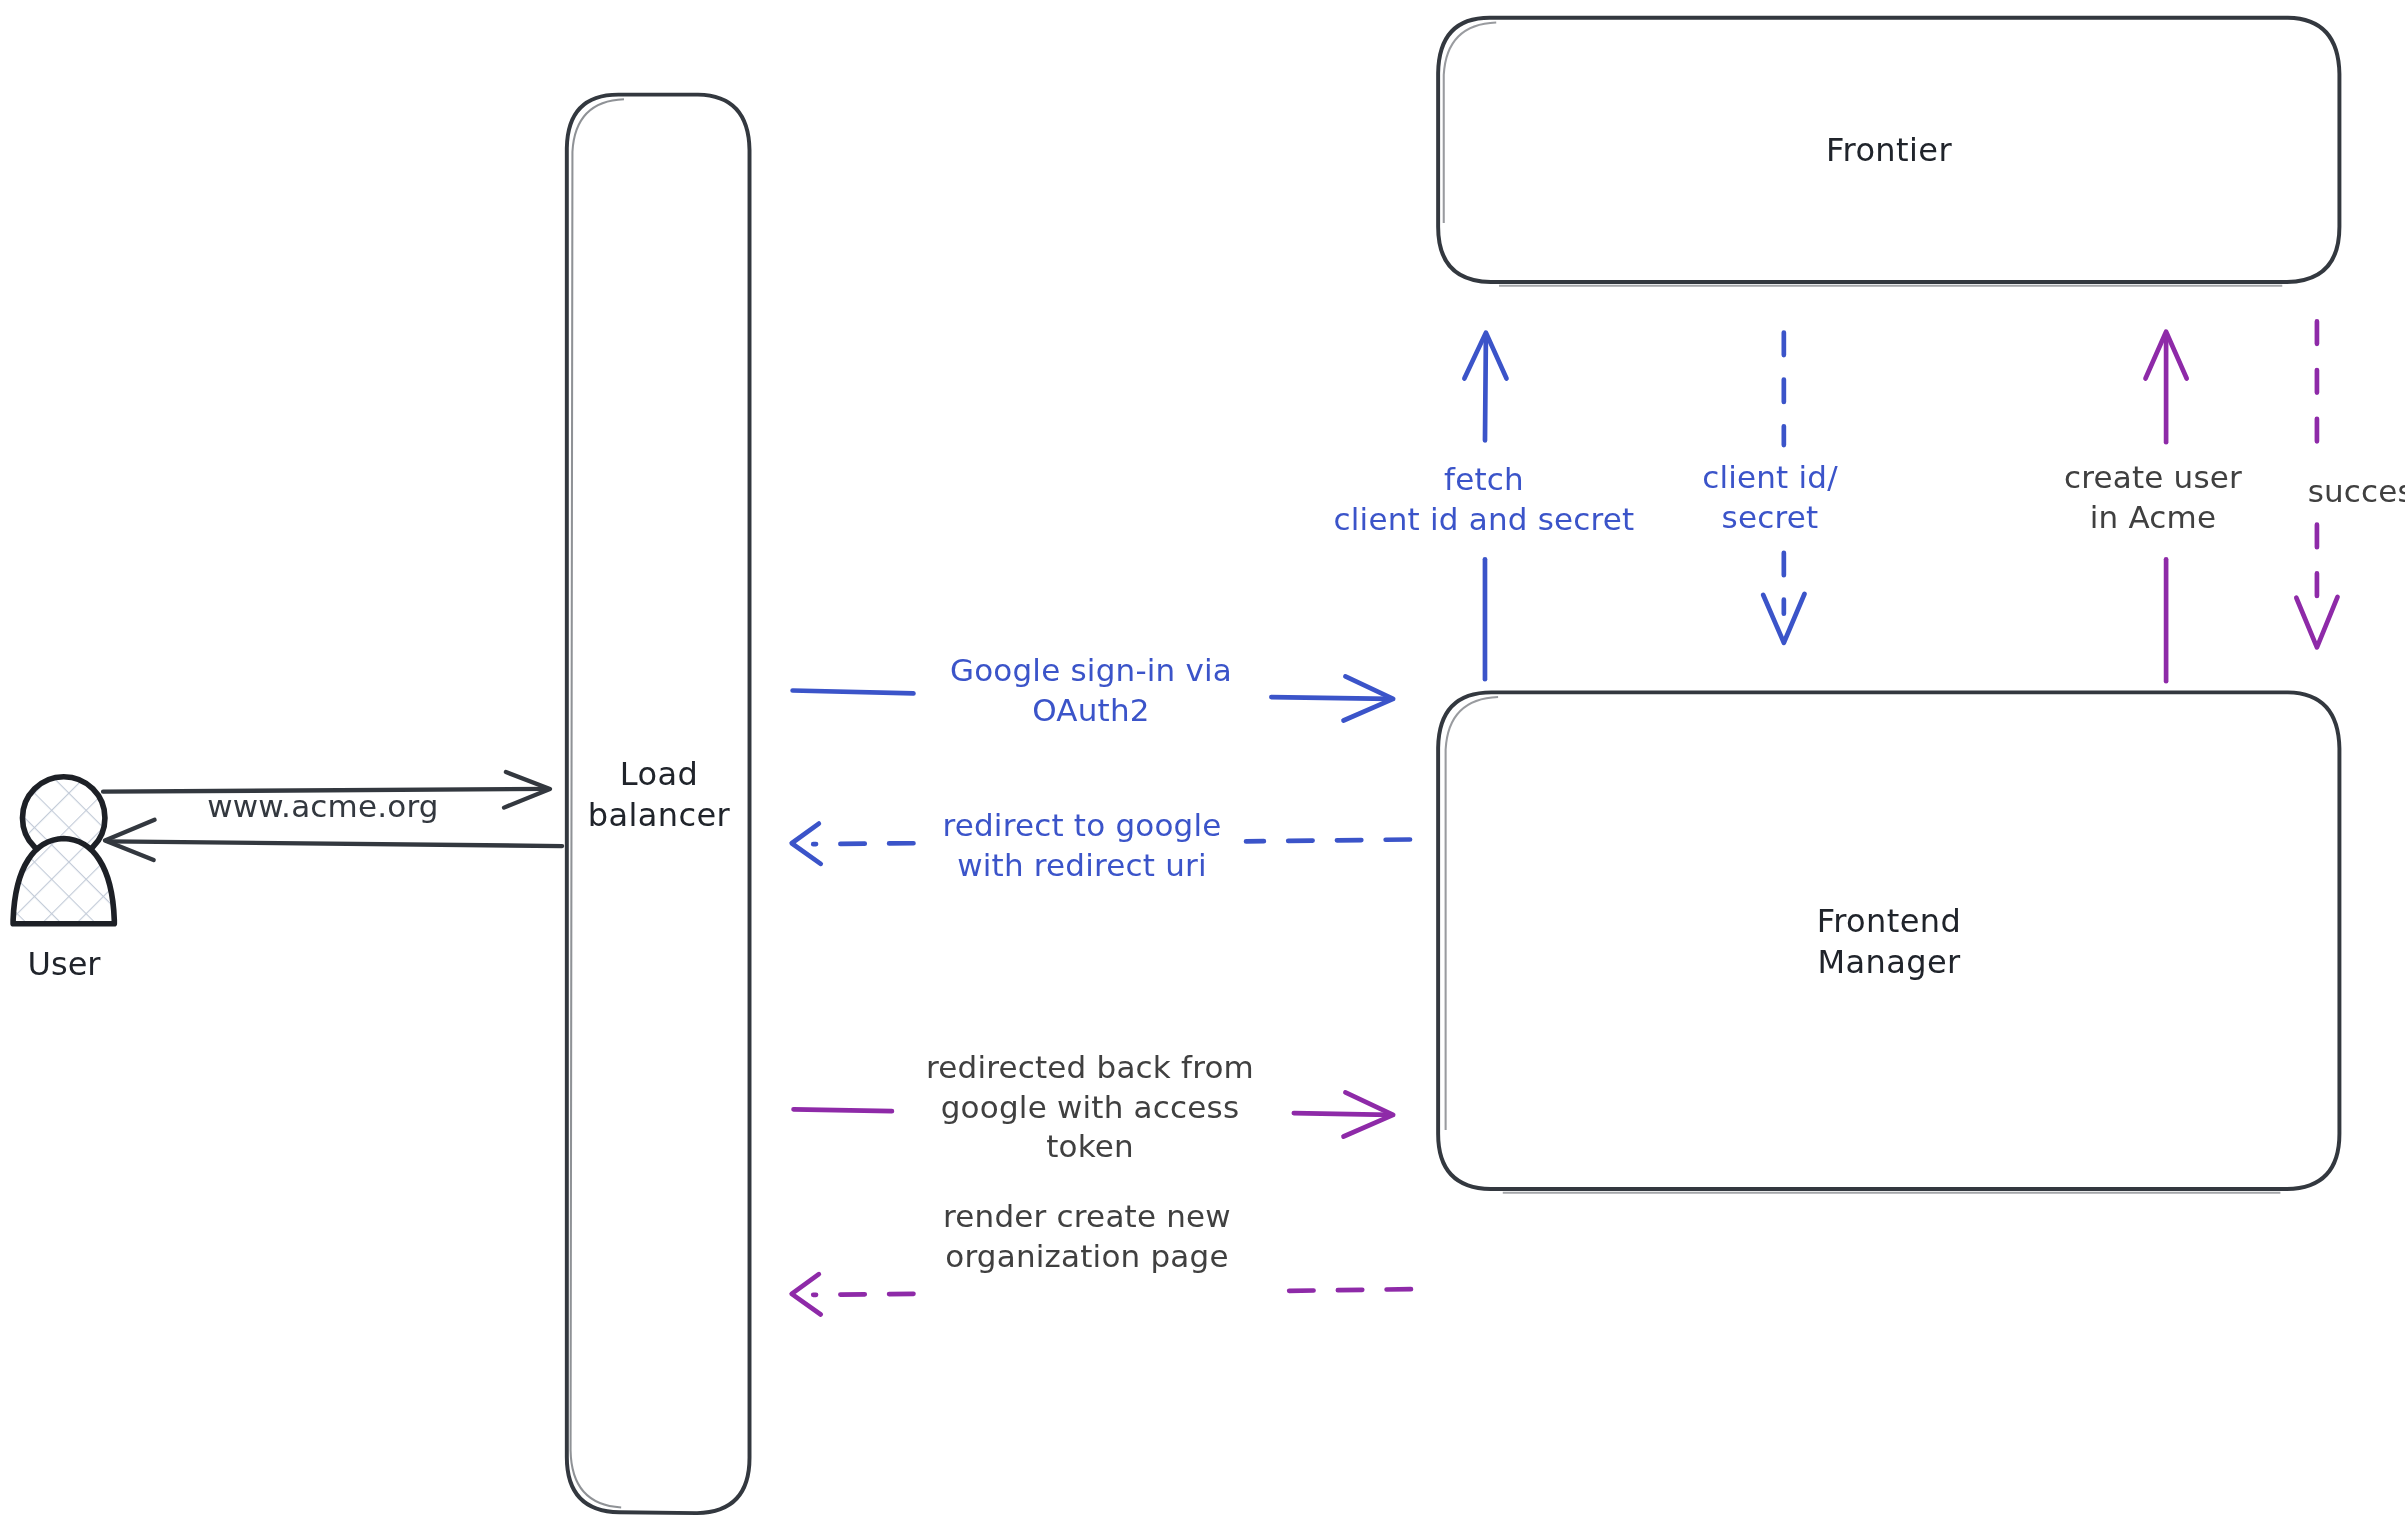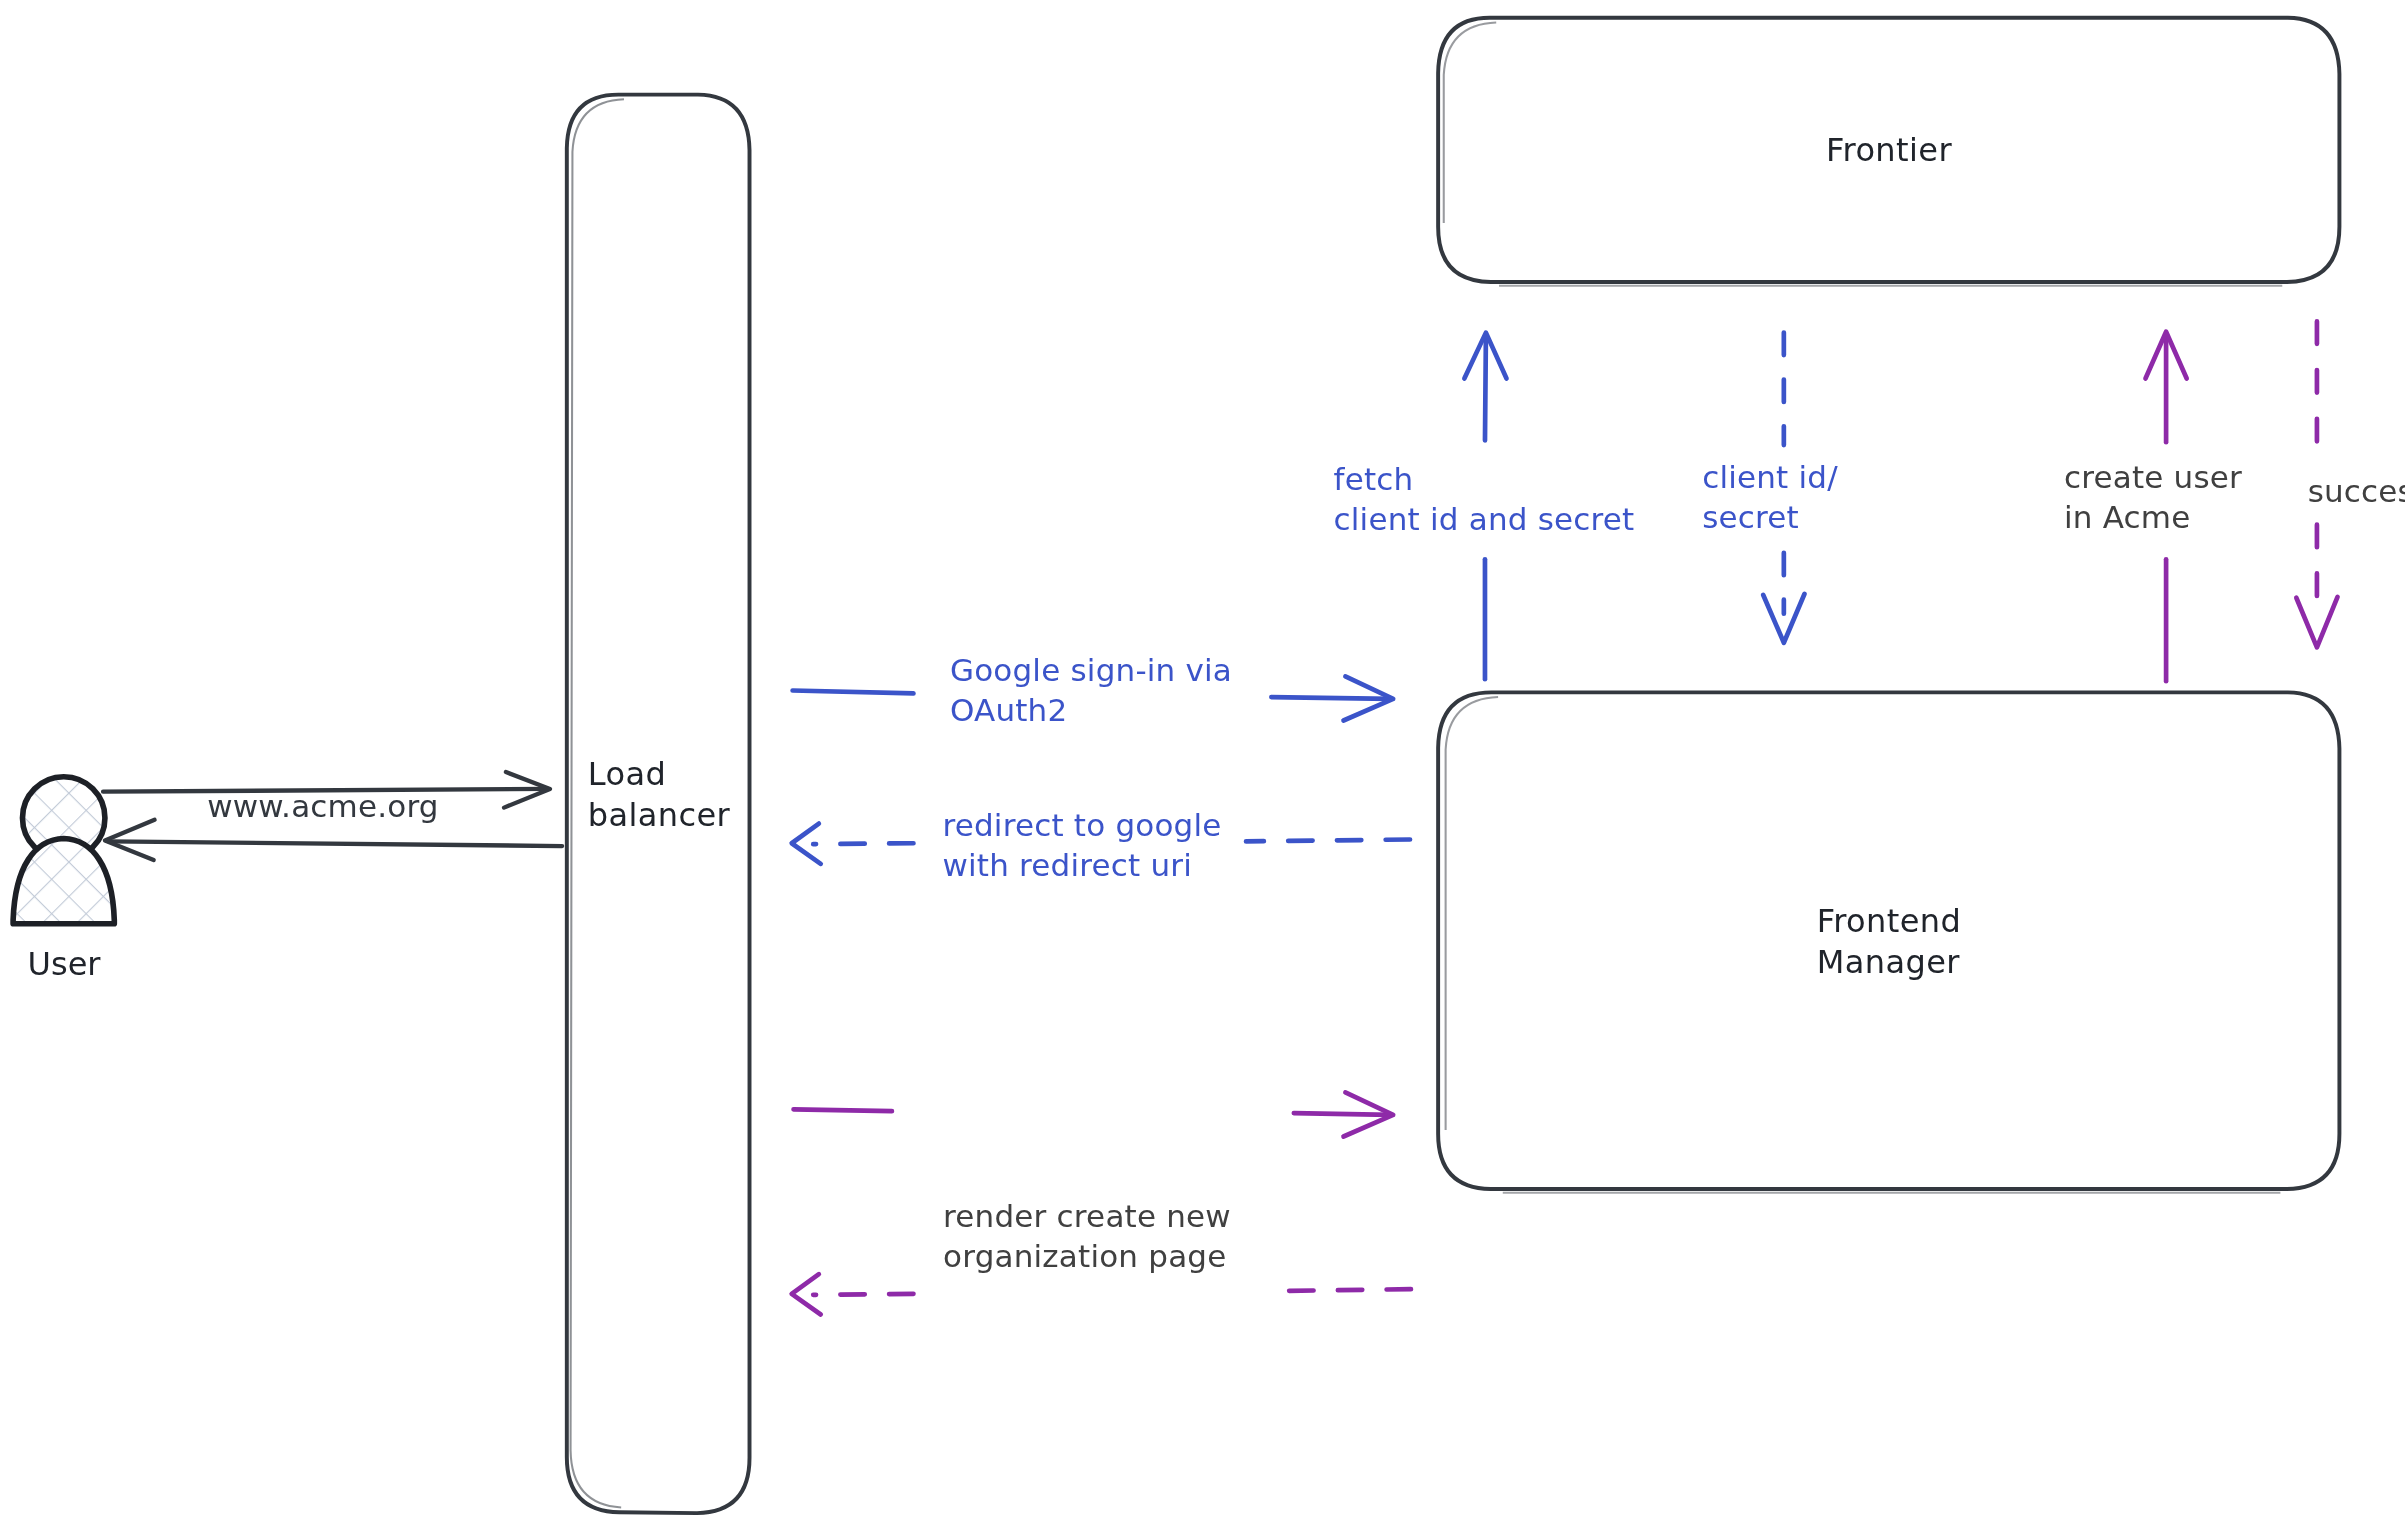--- a/index.html
+++ b/index.html
@@ -20,21 +20,21 @@
     top: 0;
     left: 0;
     width: 2405px;
     height: 1530px;
     overflow: visible;
   }
   .node-label,
   .edge-label,
   .actor-label {
     position: absolute;
-    text-align: left;
+    text-align: center;
     white-space: pre;
     line-height: 1.28;
     pointer-events: none;
   }
   .node-label {
     color: #20242b;
     font-size: 32px;
     letter-spacing: 0.4px;
   }
   .actor-label {
@@ -157,20 +157,23 @@
   <div class="actor-label center-x" style="left:64px; top:944px;">User</div>
 
   <div class="edge-label dark center-xy" style="left:323px; top:797px;margin-top:10px;">www.acme.org</div>
 
   <div class="edge-label blue center-xy" style="left:1091px; top:691px;">Google sign-in via
 OAuth2</div>
 
   <div class="edge-label blue center-xy" style="left:1082px; top:846px;">redirect to google
 with redirect uri</div>
 
+  <div class="edge-label purple center-xy" style="left:1090px; top:1108px;">redirected back from
+google with access
+token</div>
 
   <div class="edge-label blue center-xy" style="left:1484px; top:500px;">fetch
 client id and secret</div>
 
   <div class="edge-label purple center-xy" style="left:1087px; top:1237px;">render create new
 organization page</div>
 
   <div class="edge-label blue center-xy" style="left:1770px; top:498px;">client id/
 secret</div>
 

